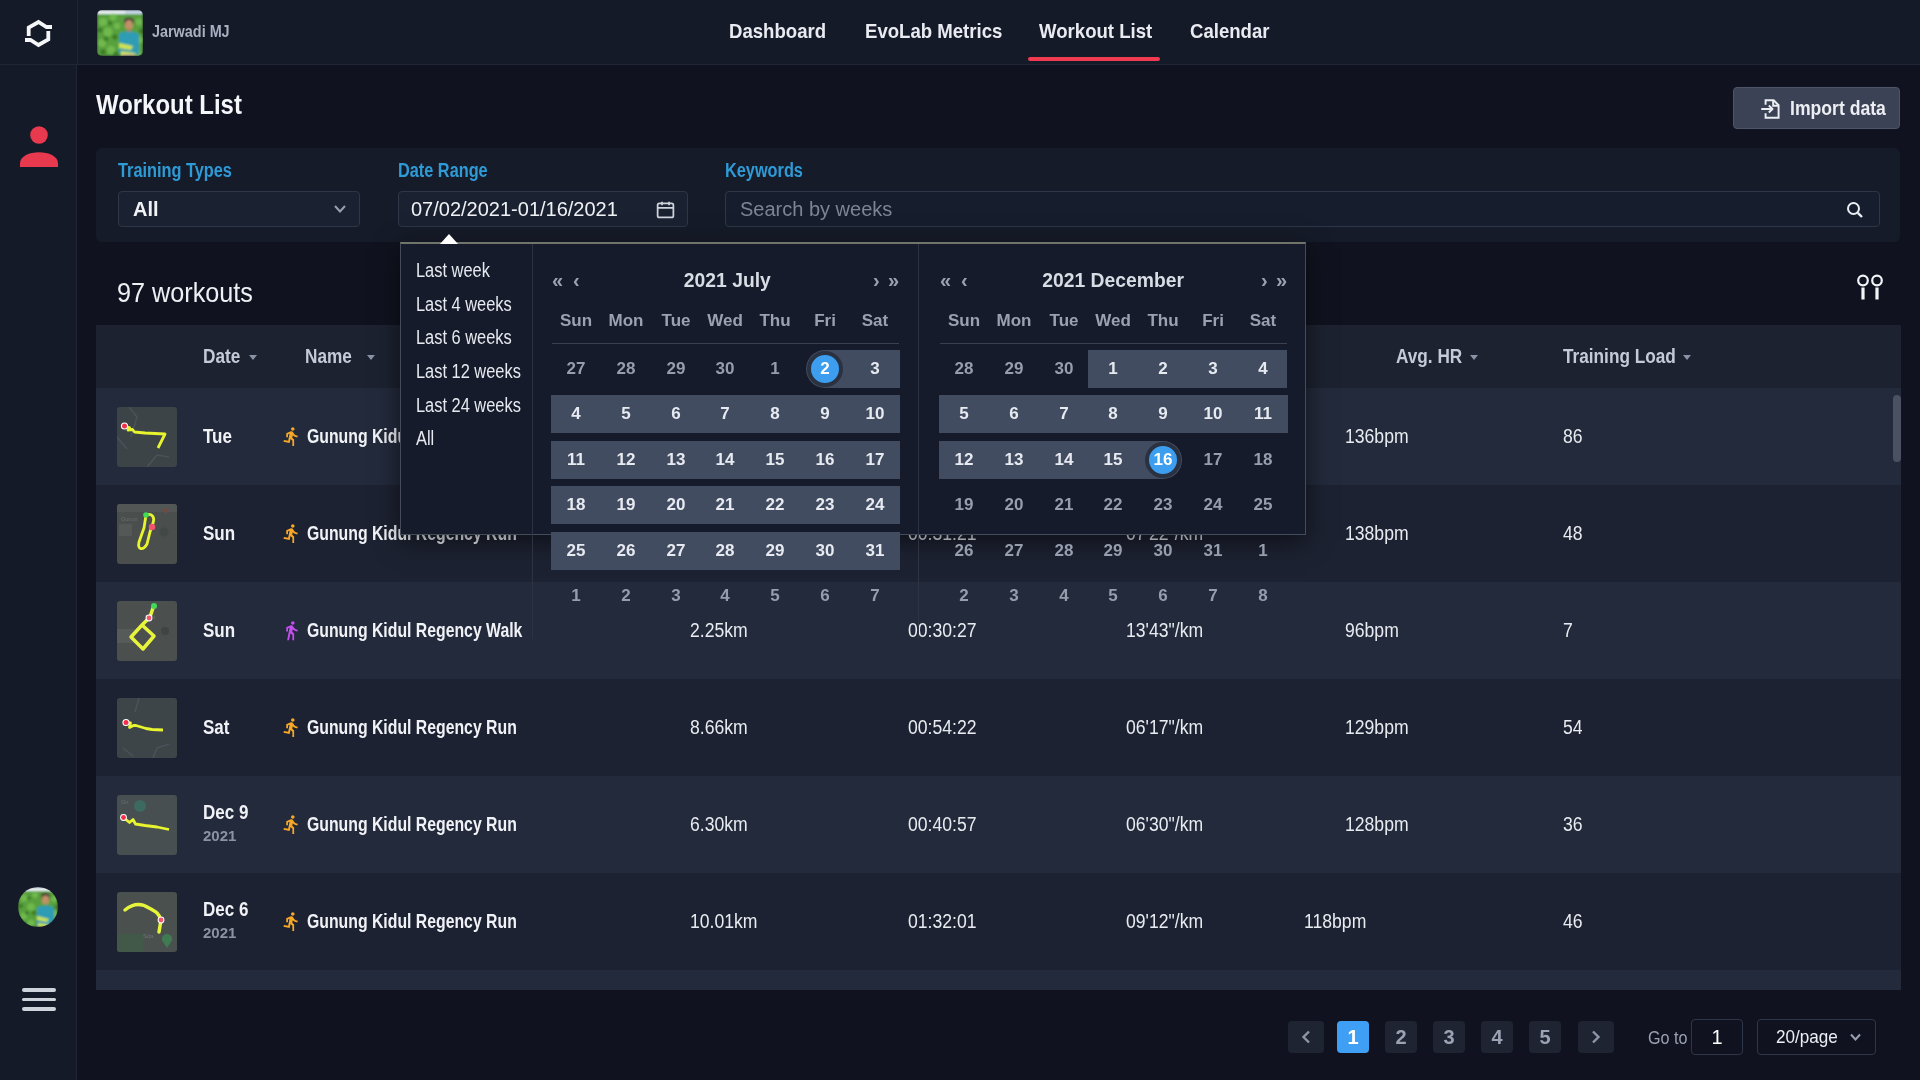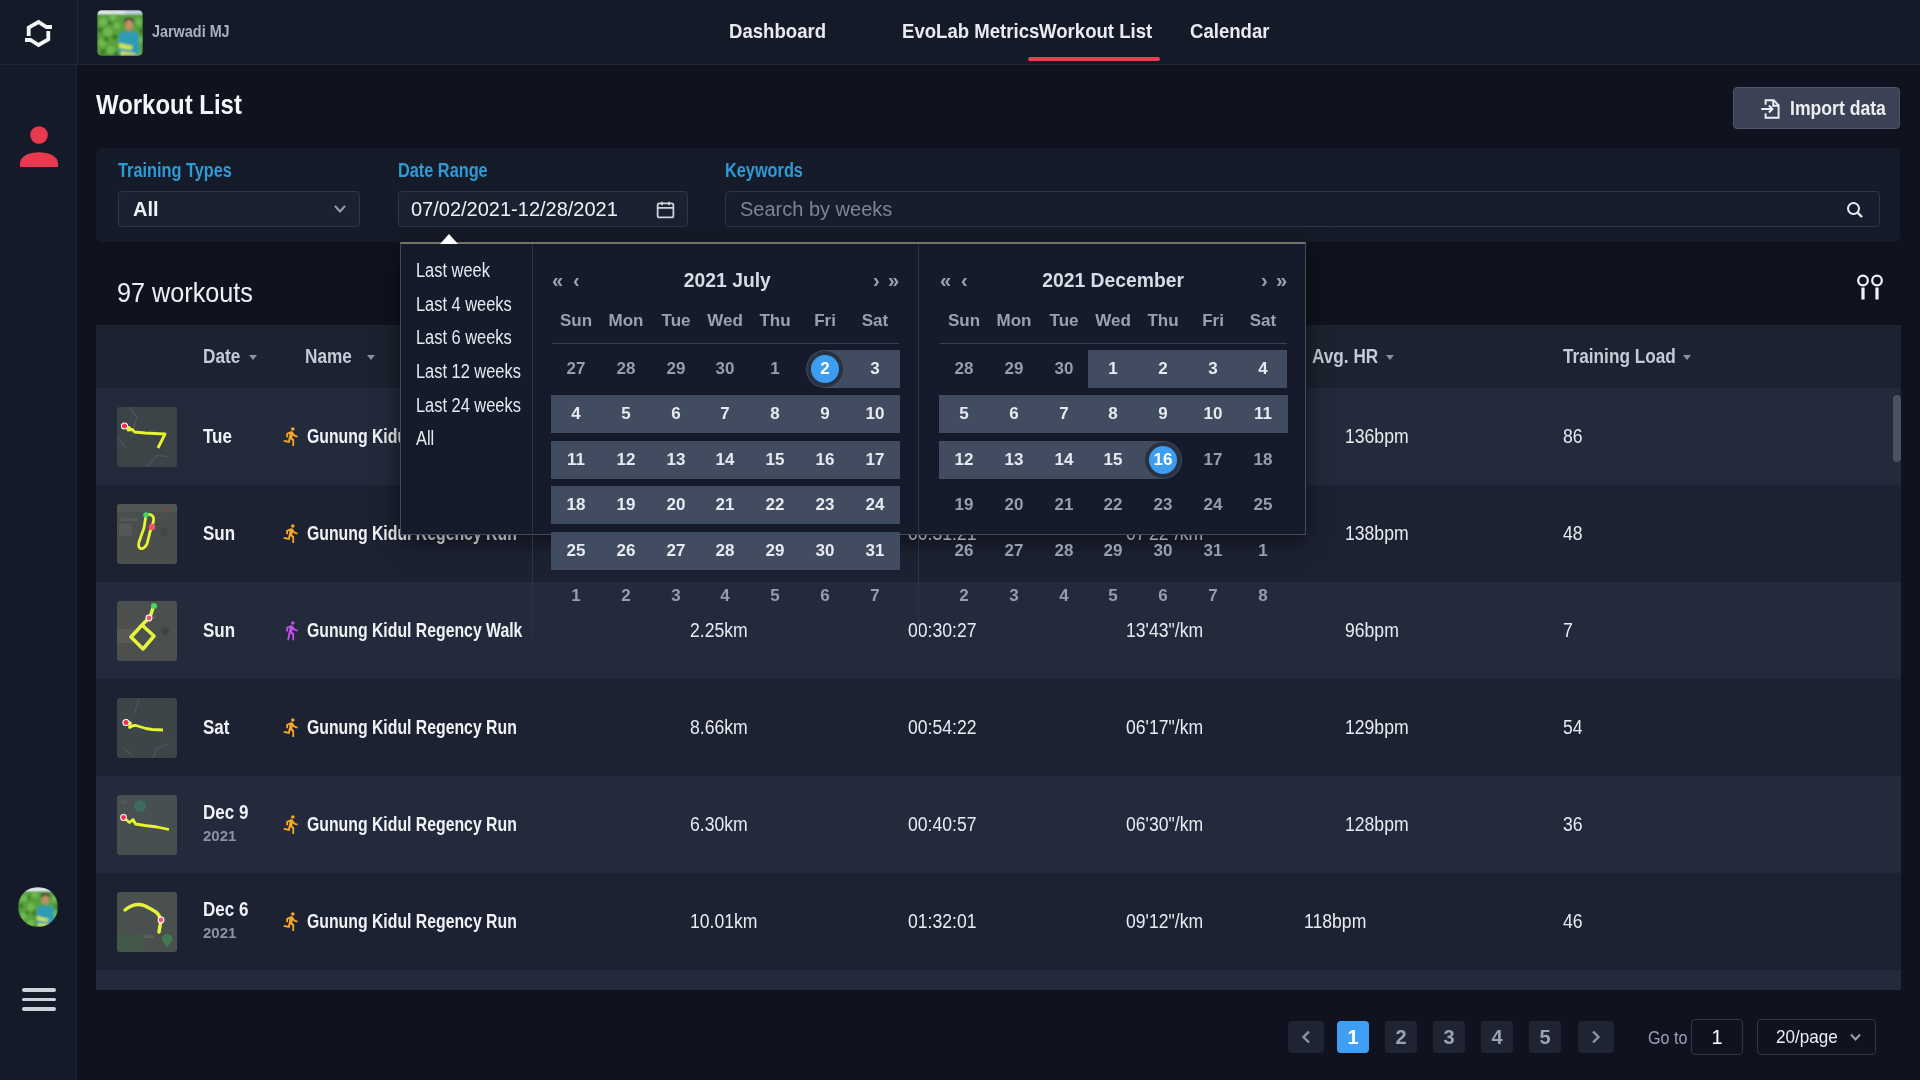--- a/index.html
+++ b/index.html
@@ -112,21 +112,21 @@
       <rect x="30" y="19" width="4" height="3" fill="#b08055"></rect>
       <path d="M22 24 C24 20.5 40 20.5 42 25 L42 44 L22 44 Z" fill="#2f9cb4"></path>
       <path d="M22 33 L36 36 L34 40 L22 38 Z" fill="#cfe44e"></path>
       <path d="M24 41 L38 43 L38 46 L24 46 Z" fill="#cfe44e"></path>
       <rect x="26" y="44" width="12" height="2" fill="#c4b291"></rect>
       </g>
     </svg>
   </div>
   <div id="username"><span class="nw" style="transform:scaleX(0.9);">Jarwadi MJ</span></div>
   <div class="navitem" style="left:729px;"><span class="nw" style="transform:scaleX(0.885);">Dashboard</span></div>
-  <div class="navitem" style="left:902px;"><span class="nw" style="transform:scaleX(0.885);">EvoLab Metrics</span></div>
+  <div class="navitem" style="left:865px;"><span class="nw" style="transform:scaleX(0.885);">EvoLab Metrics</span></div>
   <div class="navitem" style="left:1039px;"><span class="nw" style="transform:scaleX(0.885);">Workout List</span></div>
   <div class="navitem" style="left:1190px;"><span class="nw" style="transform:scaleX(0.885);">Calendar</span></div>
   <div id="nav-underline"></div>
 </div>
 <div id="navline"></div>
 <div id="logodiv"></div>
 <div id="sidebar">
   <svg style="position:absolute; left:19px; top:60px;" width="40" height="42" viewBox="0 0 40 42">
     <circle cx="20" cy="10" r="8.8" fill="#e8394e"></circle>
     <path d="M1 38.5 C1 23.5 39 23.5 39 38.5 L39 42 L1 42 Z" fill="#e8394e"></path>
@@ -187,21 +187,21 @@
 <div id="filterpanel">
   <div class="flabel" style="left:22px;"><span class="nw" style="transform:scaleX(0.815);">Training Types</span></div>
   <div class="fbox" style="left:22px; width:242px;">
       <span style="position:absolute; left:14px; top:0; line-height:34px; color:#f0f2f6; font-size:20px; font-weight:bold;">All</span>
     <svg style="position:absolute; right:12px; top:11px;" width="14" height="12" viewBox="0 0 14 12">
         <path d="M2 3 L7 8.5 L12 3" stroke="#98a0b0" stroke-width="2" fill="none"></path>
       </svg>
   </div>
   <div class="flabel" style="left:302px;"><span class="nw" style="transform:scaleX(0.815);">Date Range</span></div>
   <div class="fbox" style="left:302px; width:290px;">
-      <span style="position:absolute; left:12px; top:0; line-height:34px; color:#f0f2f6; font-size:20px;">07/02/2021-12/28/2021</span>
+      <span style="position:absolute; left:12px; top:0; line-height:34px; color:#f0f2f6; font-size:20px;">07/02/2021-01/16/2021</span>
     <svg style="position:absolute; right:11px; top:7px;" width="21" height="21" viewBox="0 0 24 24">
         <g stroke="#d0d4dc" stroke-width="2" fill="none">
           <rect x="3" y="5" width="18" height="16" rx="2"></rect>
           <path d="M3 10 H21 M8 3 V7 M16 3 V7"></path>
         </g>
       </svg>
   </div>
   <div class="flabel" style="left:629px;"><span class="nw" style="transform:scaleX(0.815);">Keywords</span></div>
   <div class="fbox" style="left:629px; width:1155px; background:#161d2c;">
       <span style="position:absolute; left:14px; top:0; line-height:34px; color:#7d8595; font-size:20px;">Search by weeks</span>
@@ -221,21 +221,21 @@
   </g>
 </svg>
 
 <div id="table">
   <div id="thead">
     <div class="th" style="left:107px;"><span class="nw" style="transform:scaleX(0.86);">Date</span><span class="caret" style="left:46px;"></span></div>
     <div class="th" style="left:209px;"><span class="nw" style="transform:scaleX(0.86);">Name</span><span class="caret" style="left:62px;"></span></div>
     <div class="th" style="left:594px;"><span class="nw" style="transform:scaleX(0.86);">Distance</span><span class="caret" style="left:84px;"></span></div>
     <div class="th" style="left:812px;"><span class="nw" style="transform:scaleX(0.86);">Time</span><span class="caret" style="left:56px;"></span></div>
     <div class="th" style="left:1030px;"><span class="nw" style="transform:scaleX(0.86);">Pace</span><span class="caret" style="left:56px;"></span></div>
-    <div class="th" style="left:1216px;text-align:right;"><span class="nw" style="transform:scaleX(0.86);">Avg. HR</span><span class="caret" style="left:74px;"></span></div>
+    <div class="th" style="left:1300px;text-align:right;"><span class="nw" style="transform:scaleX(0.86);">Avg. HR</span><span class="caret" style="left:74px;"></span></div>
     <div class="th" style="left:1467px;"><span class="nw" style="transform:scaleX(0.86);">Training Load</span><span class="caret" style="left:120px;"></span></div>
   </div>
   <div class="row odd" style="top:63px;">
   <div class="thumb"><svg width="60" height="60">
           <rect width="60" height="60" fill="#3d4448"></rect>
           <g stroke="#49525a" stroke-width="1.5" fill="none">
             <path d="M12 0 L20 10 L14 30 M0 30 L10 42 M30 60 L40 48 L52 50"></path>
           </g>
           <path d="M8 19.5 L12.5 20.5 L11 23 L15.5 22.5 L17.5 25 L28 26 L48 27 L41 41" stroke="#e7f42e" stroke-width="2.8" fill="none" stroke-linejoin="round"></path>
           <circle cx="7.5" cy="19" r="3.6" fill="#fff"></circle>

